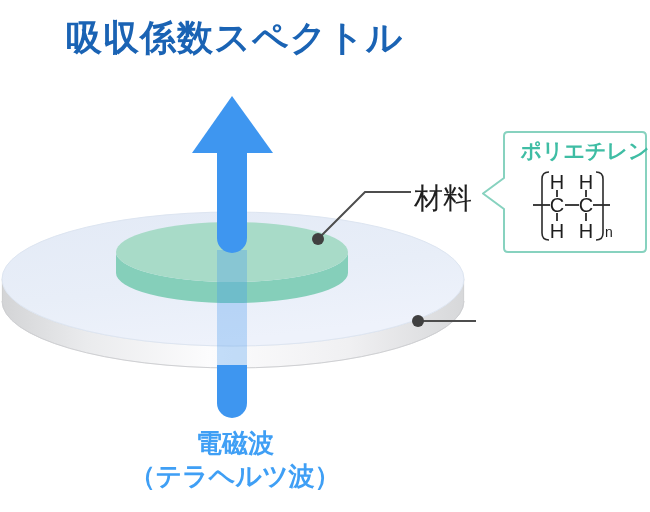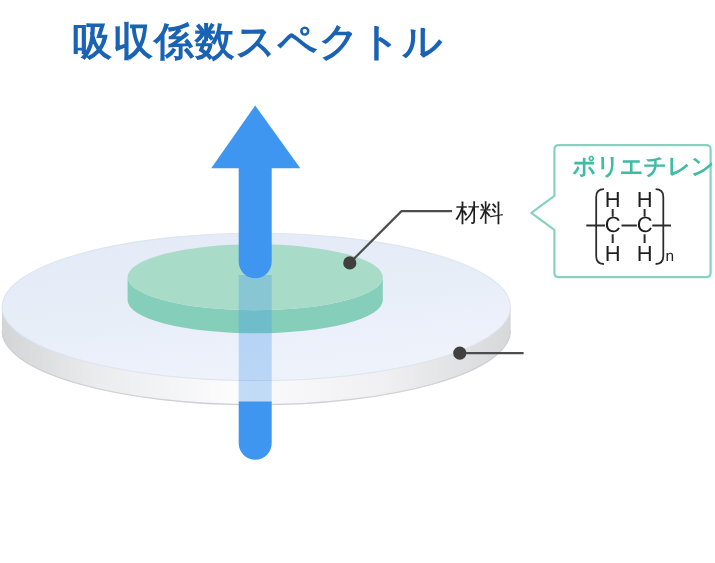--- a/index.html
+++ b/index.html
@@ -25,21 +25,21 @@
     left: 66px; top: 14px;
     font-size: 36px;
     font-weight: 800;
     letter-spacing: 1px;
     color: var(--title-blue, #1a63b4);
     white-space: nowrap;
   }
   .label {
     position: absolute;
     color: var(--label-dark, #1f1f1f);
-    font-size: 22px;
+    font-size: 29px;
     white-space: nowrap;
   }
   .label-material { left: 414px; top: 179px; }
   .label-window   { left: 481px; top: 308px; }
   .callout-title {
     position: absolute;
     left: 504px; top: 137px; width: 162px;
     text-align: center;
     font-size: 21px;
     font-weight: bold;
@@ -145,14 +145,18 @@
   <div class="callout-title">ポリエチレン</div>
 
   <div class="atom" style="left:546px; top:171px;">H</div>
   <div class="atom" style="left:575px; top:171px;">H</div>
   <div class="atom" style="left:546px; top:194px;">C</div>
   <div class="atom" style="left:575px; top:194px;">C</div>
   <div class="atom" style="left:546px; top:220px;">H</div>
   <div class="atom" style="left:575px; top:220px;">H</div>
   <div class="atom-sub">n</div>
 
+  <div class="beam-label">
+    <div>電磁波</div>
+    <div>（テラヘルツ波）</div>
+  </div>
 
 </div>
 
 </body></html>

